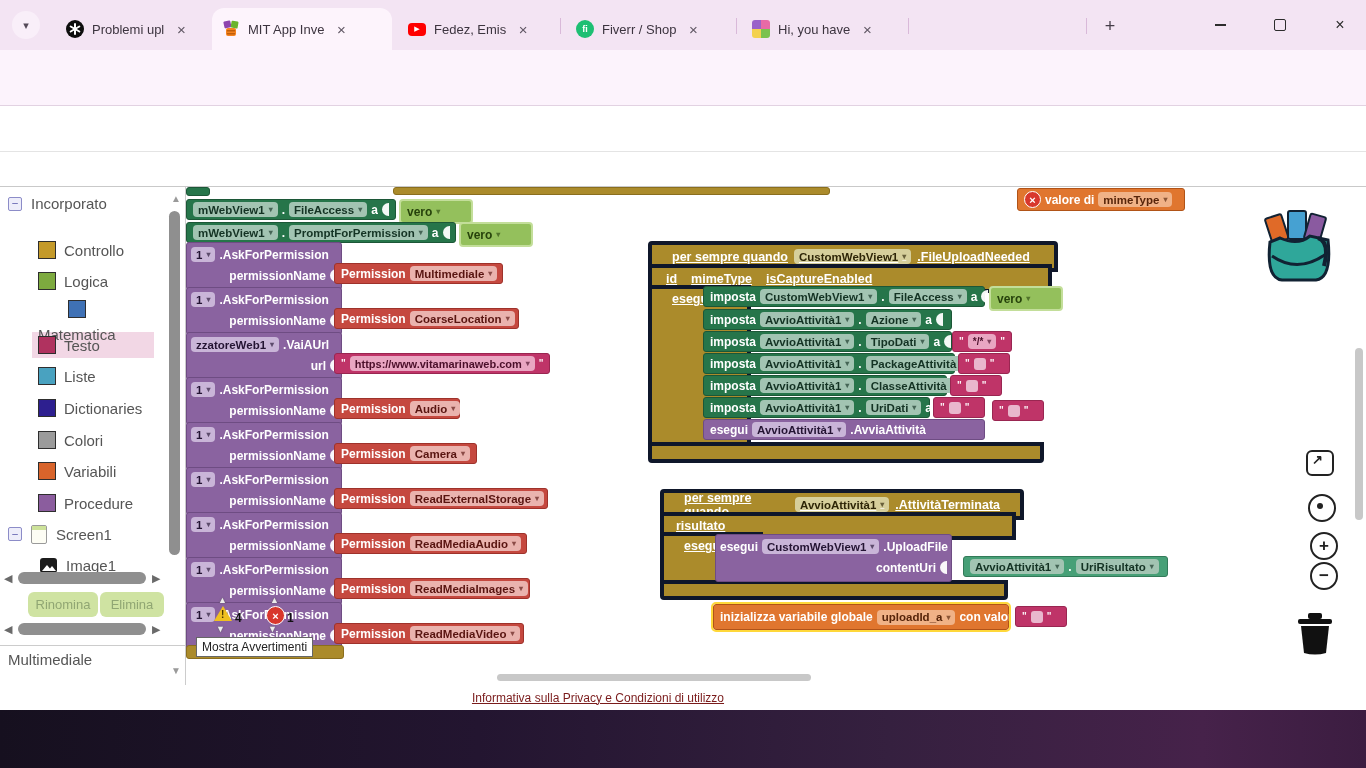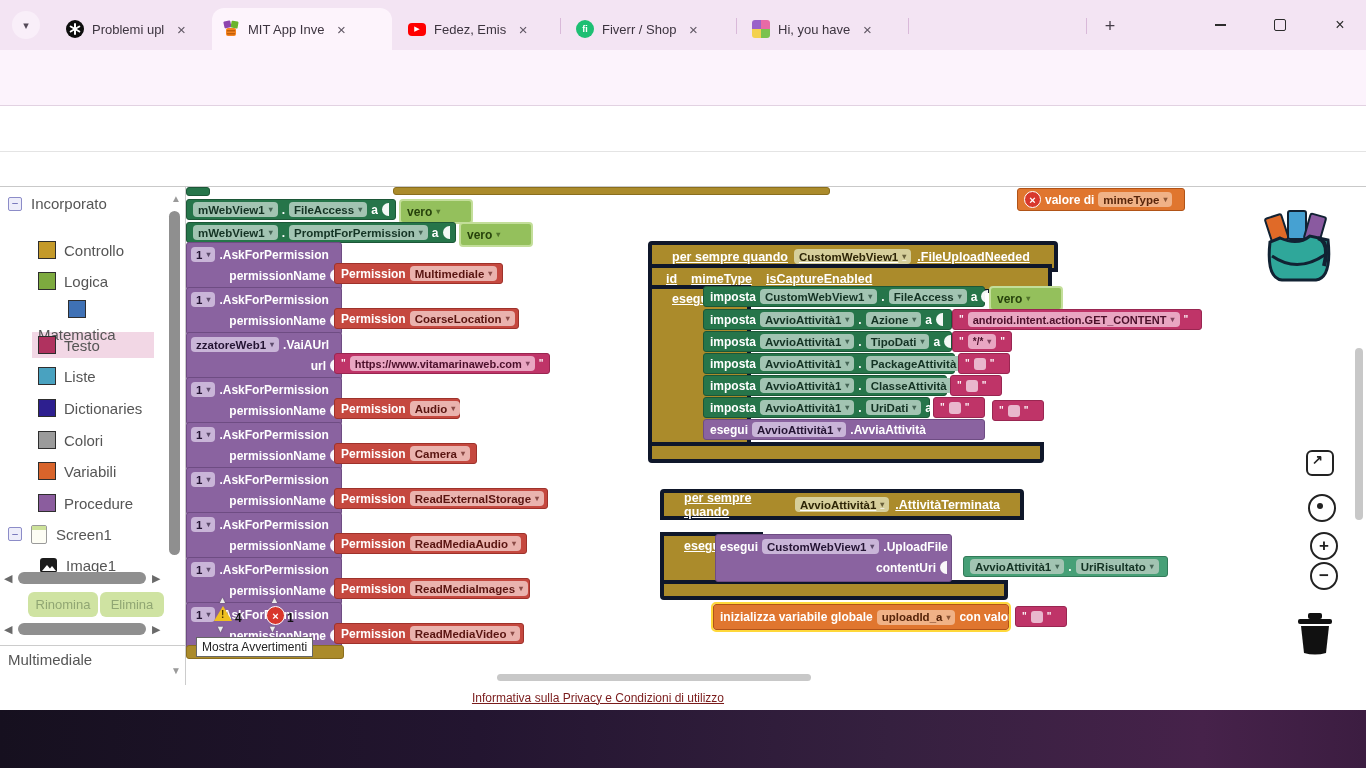--- a/index.html
+++ b/index.html
@@ -640,25 +640,20 @@
   <div class="logic" style="left:803px;top:99px;width:58px;">vero</div>
 
   <div class="b grn" style="left:517px;top:122px;width:249px;">
     <span>imposta</span>
     <span class="dd sage">AvvioAttività1</span>
     <span>.</span>
     <span class="dd sage">Azione</span>
     <span>a</span>
     <span class="notch"></span>
   </div>
-  <div class="b mag" style="left:766px;top:122px;width:250px;">
-    <span class="q"></span>
-    <span class="dd pinkmag" style="font-size:11px;">android.intent.action.GET_CONTENT</span>
-    <span class="q"></span>
-  </div>
 
   <div class="b grn" style="left:517px;top:144px;width:249px;">
     <span>imposta</span>
     <span class="dd sage">AvvioAttività1</span>
     <span>.</span>
     <span class="dd sage">TipoDati</span>
     <span>a</span>
     <span class="notch"></span>
   </div>
   <div class="b mag" style="left:766px;top:144px;width:60px;">
@@ -717,20 +712,23 @@
   <div class="b pur" style="left:517px;top:232px;width:282px;">
     <span>esegui</span>
     <span class="dd lav">AvvioAttività1</span>
     <span>.AvviaAttività</span>
   </div>
 
   <div class="evhdr" style="left:474px;top:302px;width:316px;height:23px;border-radius:4px 4px 0 0;">
     <span>per sempre quando</span>
     <span class="dd tan">AvvioAttività1</span>
     <span>.AttivitàTerminata</span>
+  </div>
+  <div class="evrow" style="left:474px;top:325px;width:316px;height:20px;padding-left:12px;">
+    <span class="param">risultato</span>
   </div>
   <div class="evstrip" style="left:474px;top:345px;width:55px;height:48px;">
     <span>esegui</span>
   </div>
   <div class="evfoot" style="left:474px;top:393px;width:300px;height:12px;"></div>
 
   <div class="askblk" style="left:529px;top:347px;width:227px;background:#8a63a0;">
     <div class="r1">
       <span>esegui</span>
       <span class="dd lav">CustomWebView1</span>

